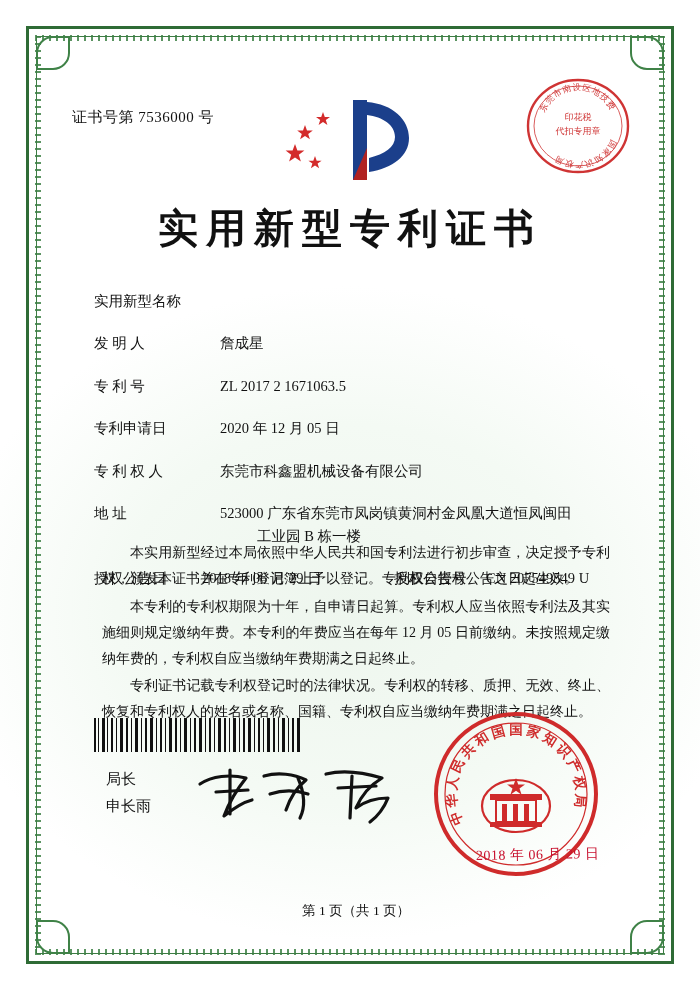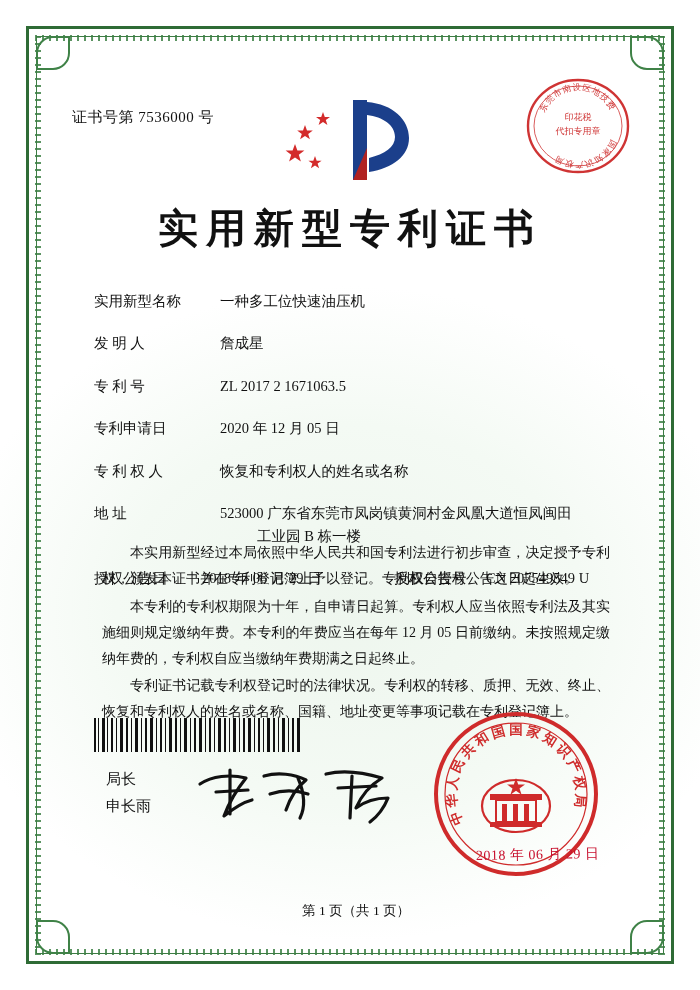--- a/index.html
+++ b/index.html
@@ -300,41 +300,40 @@
         </g>
       </svg>
     </div>
 
     <div class="title">实用新型专利证书</div>
 
     <div class="fields">
 
       <div class="field-row">
         <div class="field-label">实用新型名称</div>
-        <div class="field-value">一种多工位快速油压机</div>
       </div>
 
       <div class="field-row">
         <div class="field-label">发 明 人</div>
         <div class="field-value">詹成星</div>
       </div>
 
       <div class="field-row">
         <div class="field-label">专 利 号</div>
         <div class="field-value">ZL 2017 2 1671063.5</div>
       </div>
 
       <div class="field-row">
         <div class="field-label">专利申请日</div>
         <div class="field-value">2020 年 12 月 05 日</div>
       </div>
 
       <div class="field-row">
         <div class="field-label">专 利 权 人</div>
-        <div class="field-value">恢复和专利权人的姓名或名称</div>
+        <div class="field-value">东莞市科鑫盟机械设备有限公司</div>
       </div>
 
       <div class="field-row">
         <div class="field-label">地        址</div>
         <div class="field-value">
           <span>523000  广东省东莞市凤岗镇黄洞村金凤凰大道恒凤闽田</span>
           <span class="line2">工业园 B 栋一楼</span>
         </div>
       </div>
 
@@ -347,21 +346,21 @@
           <div class="lbl short">授权公告号</div>
           <div>CN 207549549 U</div>
         </div>
       </div>
 
     </div>
 
     <div class="paragraphs">
       <p>本实用新型经过本局依照中华人民共和国专利法进行初步审查，决定授予专利权，颁发本证书并在专利登记簿上予以登记。专利权自授权公告之日起生效。</p>
       <p>本专利的专利权期限为十年，自申请日起算。专利权人应当依照专利法及其实施细则规定缴纳年费。本专利的年费应当在每年 12 月 05 日前缴纳。未按照规定缴纳年费的，专利权自应当缴纳年费期满之日起终止。</p>
-      <p>专利证书记载专利权登记时的法律状况。专利权的转移、质押、无效、终止、恢复和专利权人的姓名或名称、国籍、地址变更等事项记载在专利登记簿上。</p>
+      <p>专利证书记载专利权登记时的法律状况。专利权的转移、质押、无效、终止、恢复和专利权人的姓名或名称、国籍、专利权自应当缴纳年费期满之日起终止。</p>
     </div>
 
     <div class="barcode">
       <svg viewBox="0 0 208 34" width="208" height="34" preserveAspectRatio="none">
         <g fill="#111">
           <rect x="0" y="0" width="2" height="34"></rect>
             <rect x="4" y="0" width="1" height="34"></rect>
           <rect x="8" y="0" width="3" height="34"></rect>
             <rect x="13" y="0" width="1" height="34"></rect>
           <rect x="17" y="0" width="2" height="34"></rect>

